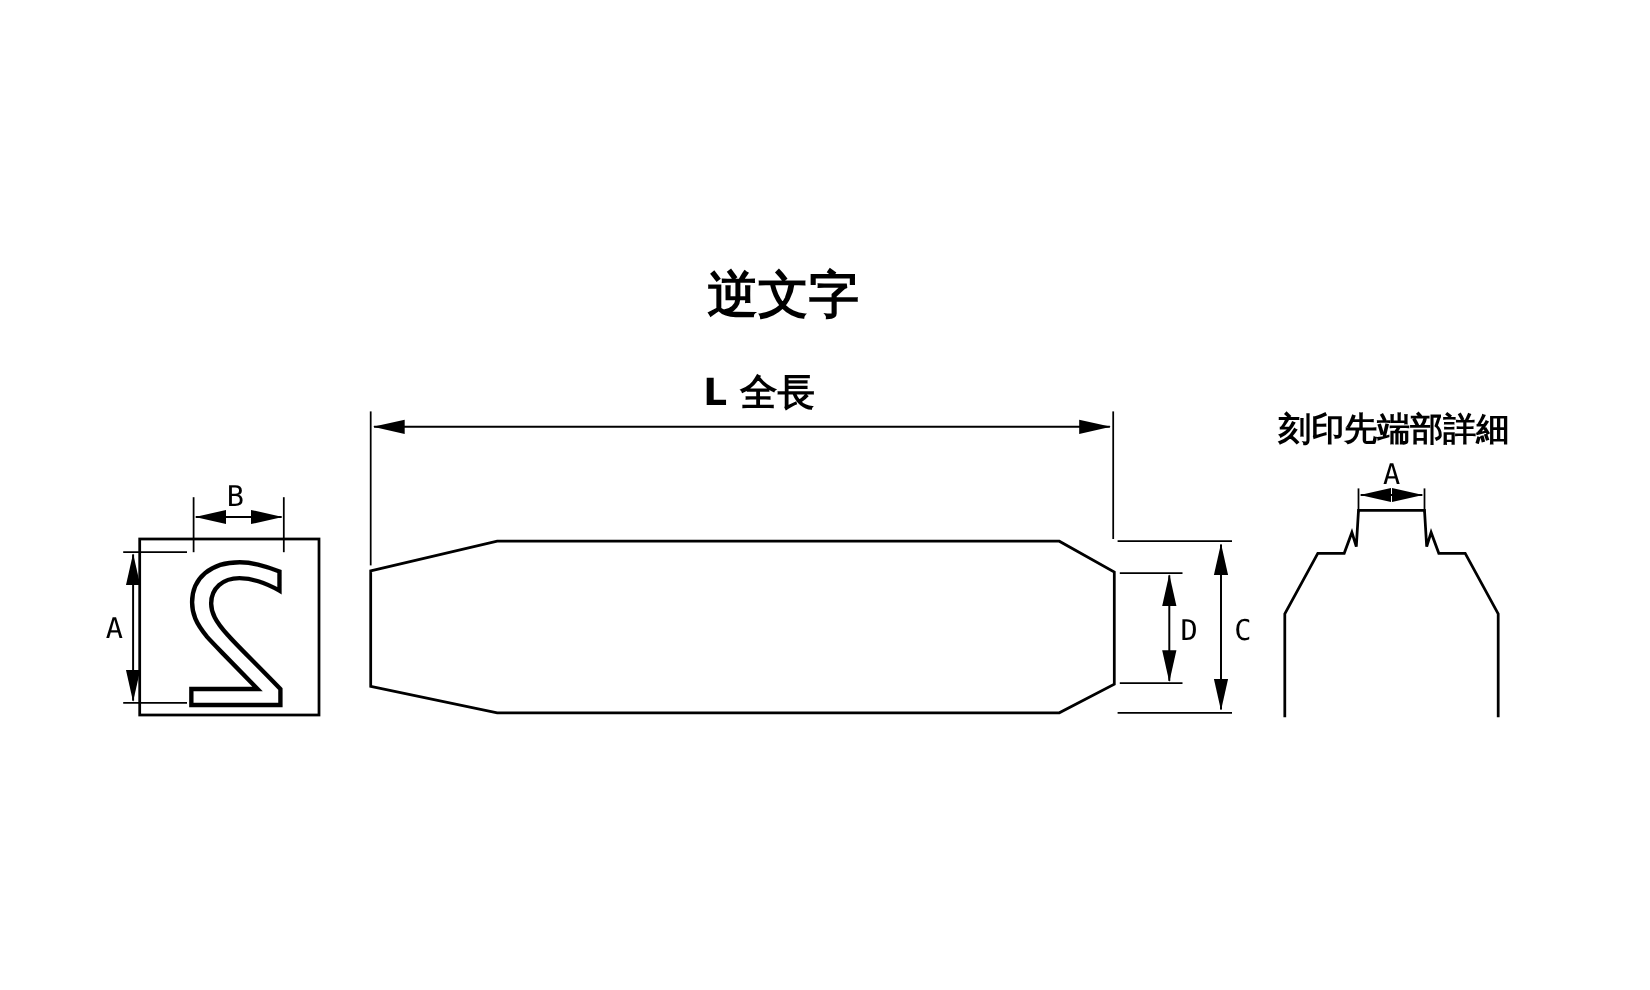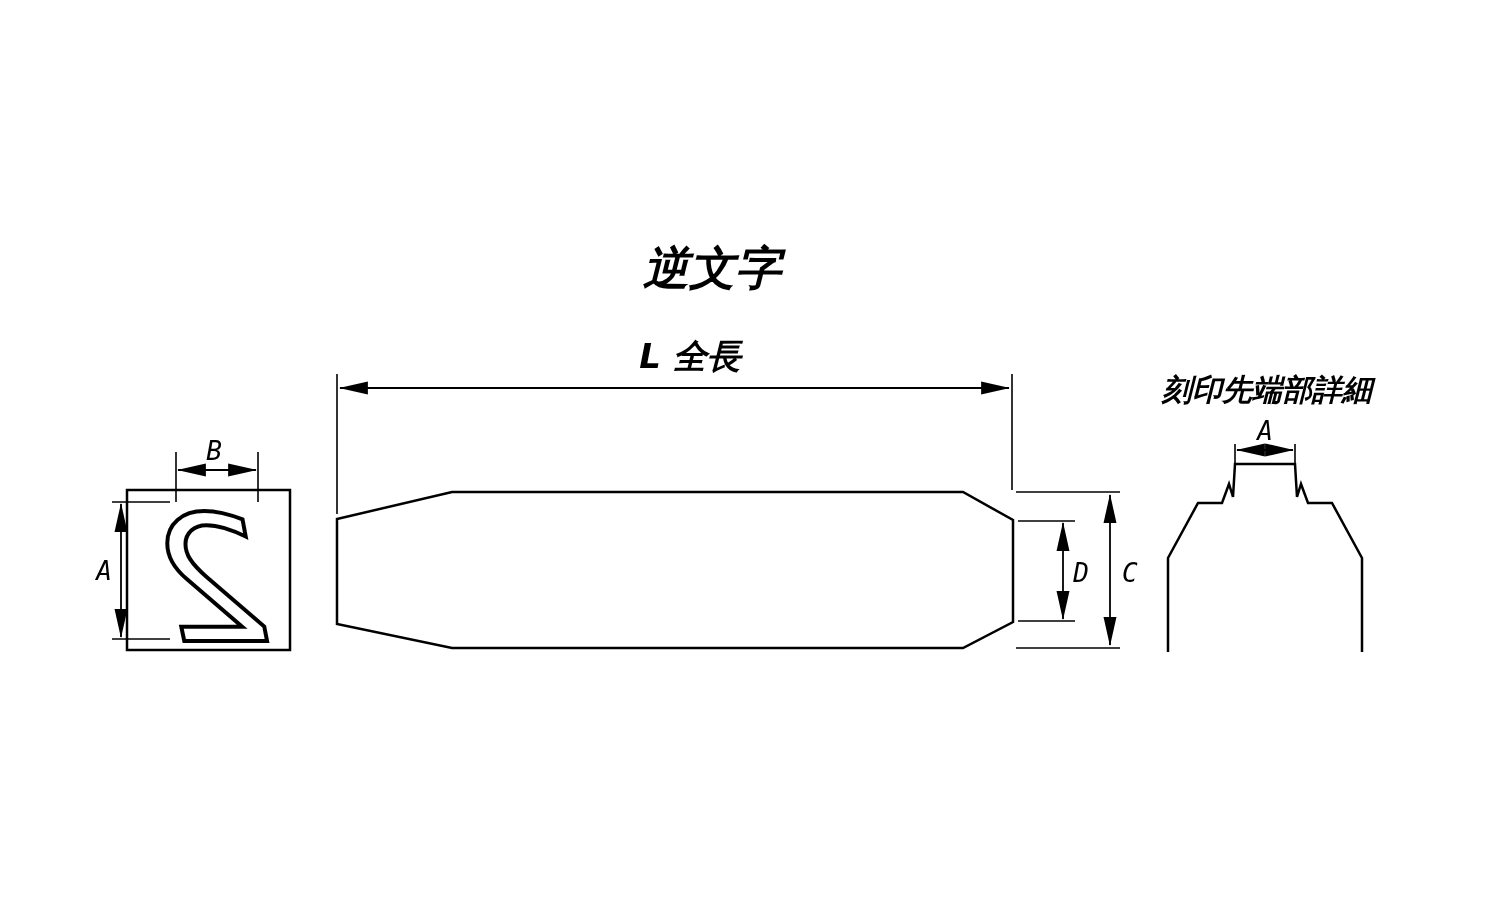--- a/index.html
+++ b/index.html
@@ -9,21 +9,20 @@
     width: 1500px;
     height: 900px;
     font-family: "DejaVu Sans", sans-serif;
   }
   .stage {
     position: relative;
     width: 1500px;
     height: 900px;
     background: #ffffff;
     overflow: hidden;
-    font-style: italic;
   }
   svg { display: block; }
   .outline {
     fill: none;
     stroke: #000000;
     stroke-width: 2.5;
     stroke-linejoin: miter;
   }
   .dimline {
     fill: none;

